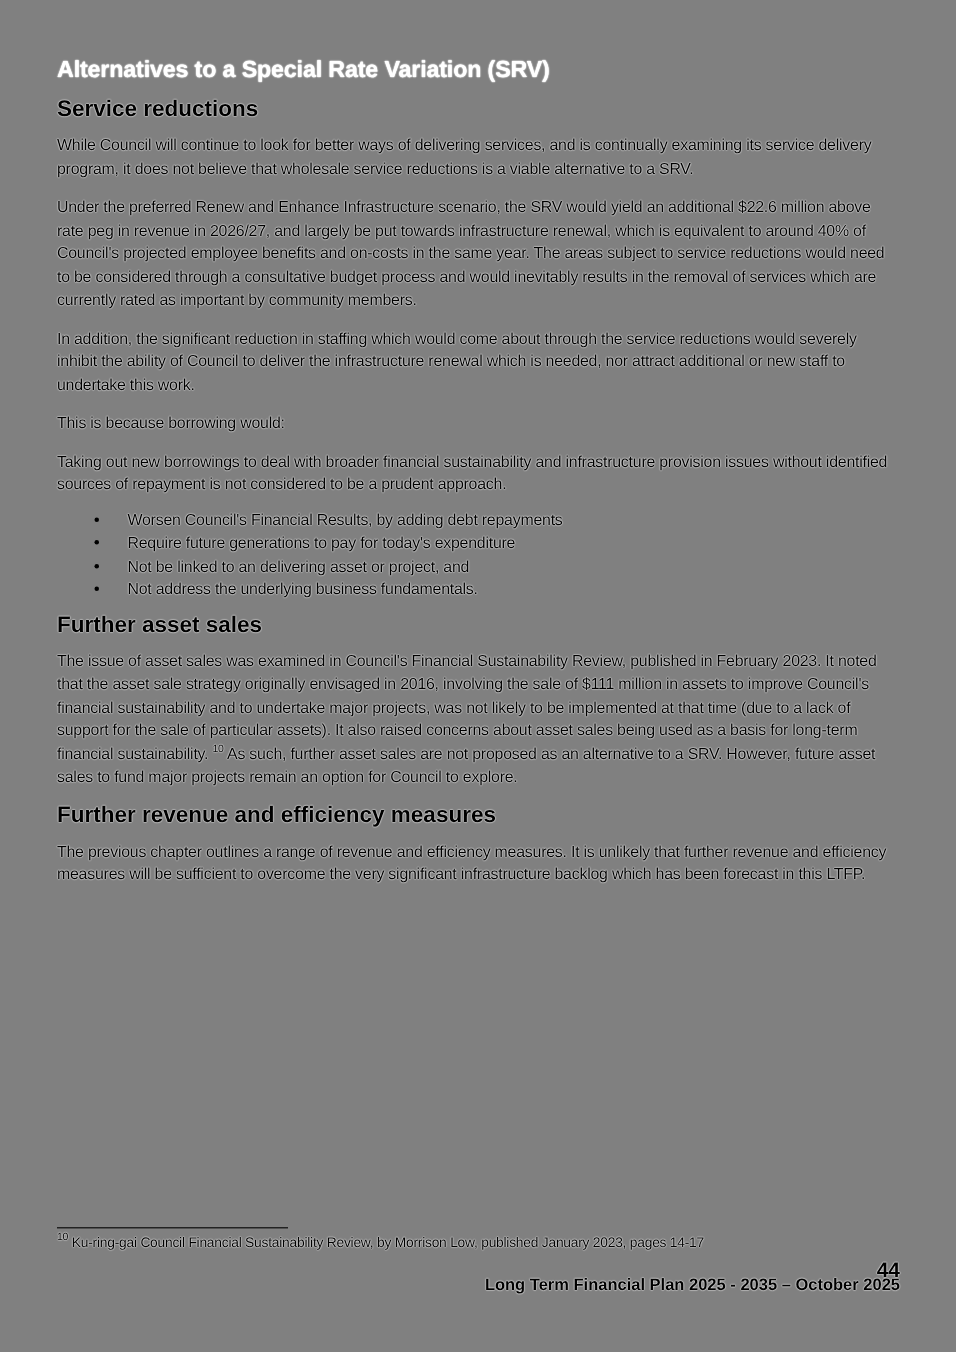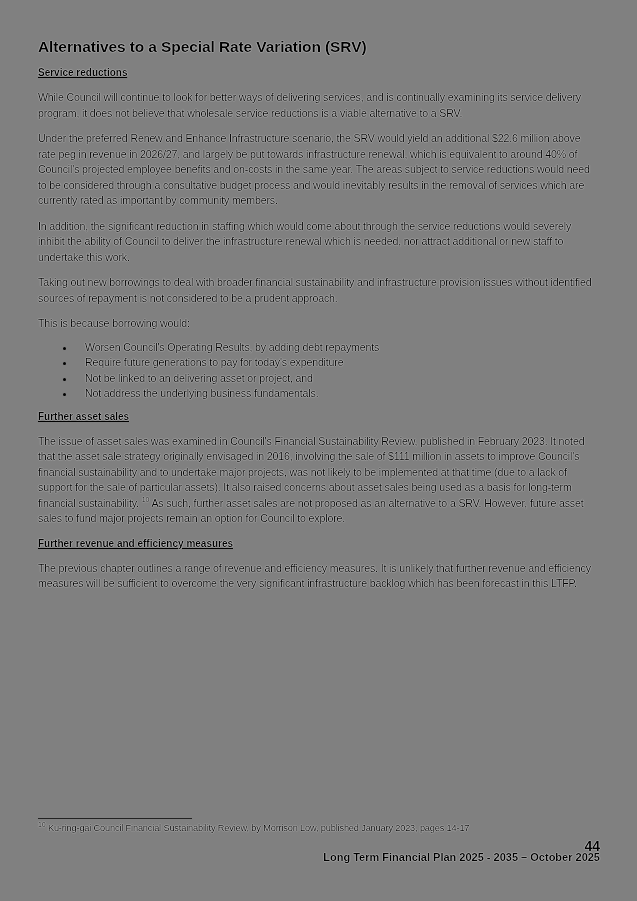--- a/index.html
+++ b/index.html
@@ -4,25 +4,25 @@
 <style>
   html, body { margin: 0; padding: 0; }
   body {
     width: 637px; height: 901px; background: #808080; overflow: hidden;
     font-family: "Liberation Sans", sans-serif; color: #000;
     position: relative;
   }
   .page { position: absolute; left: 38px; top: 38px; width: 562px; }
   .txt { text-shadow: 0 0 1px #fff, 0 0 1px #fff; }
   h1 {
-    margin: 0 0 10px 0; font-size: 15.5px; font-weight: bold; color: #000000;
+    margin: 0 0 10px 0; font-size: 15.5px; font-weight: bold; color: #ffffff;
     text-shadow: 0 0 1px #fff, 0 0 1px #fff; letter-spacing: -0.1px;
   }
   h2 {
-    margin: 0 0 10px 0; font-size: 10px; font-weight: bold; line-height: 14px; text-decoration: underline;
+    margin: 0 0 10px 0; font-size: 15px; font-weight: bold; line-height: 14px;
   }
   p {
     margin: 0 0 10px 0; font-size: 10.6px; line-height: 15.5px; letter-spacing: -0.15px;
   }
   ul { margin: -2px 0 8px 0; padding-left: 38px; font-size: 10.6px; line-height: 15.5px; letter-spacing: -0.15px; }
   ul li { padding-left: 9px; }
   sup { font-size: 7px; line-height: 0; vertical-align: super; }
   .fn-rule { position: absolute; left: 38px; top: 818px; width: 154px; height: 1px; background: #222; }
   .footnote { position: absolute; left: 38px; top: 823px; font-size: 9.2px; letter-spacing: -0.15px; }
   .pagenum { position: absolute; right: 37px; top: 838px; font-size: 14px; font-weight: bold; }
@@ -32,24 +32,24 @@
 <body>
 
 <div class="page txt">
   <h1>Alternatives to a Special Rate Variation (SRV)</h1>
 
   <h2>Service reductions</h2>
   <p>While Council will continue to look for better ways of delivering services, and is continually examining its service delivery program, it does not believe that wholesale service reductions is a viable alternative to a SRV.</p>
   <p>Under the preferred Renew and Enhance Infrastructure scenario, the SRV would yield an additional $22.6 million above rate peg in revenue in 2026/27, and largely be put towards infrastructure renewal, which is equivalent to around 40% of Council's projected employee benefits and on-costs in the same year. The areas subject to service reductions would need to be considered through a consultative budget process and would inevitably results in the removal of services which are currently rated as important by community members.</p>
   <p>In addition, the significant reduction in staffing which would come about through the service reductions would severely inhibit the ability of Council to deliver the infrastructure renewal which is needed, nor attract additional or new staff to undertake this work.</p>
 
+  <p>This is because borrowing would:</p>
   <p>Taking out new borrowings to deal with broader financial sustainability and infrastructure provision issues without identified sources of repayment is not considered to be a prudent approach.</p>
-  <p>This is because borrowing would:</p>
   <ul>
-    <li>Worsen Council's Operating Results, by adding debt repayments</li>
+    <li>Worsen Council's Financial Results, by adding debt repayments</li>
     <li>Require future generations to pay for today's expenditure</li>
     <li>Not be linked to an delivering asset or project, and</li>
     <li>Not address the underlying business fundamentals.</li>
   </ul>
 
   <h2>Further asset sales</h2>
   <p><span>The issue of asset sales was examined in Council's Financial Sustainability Review, published in February 2023. It noted that the asset sale strategy originally envisaged in 2016, involving the sale of $111 million in assets to improve Council's financial sustainability and to undertake major projects, was not likely to be implemented at that time (due to a lack of support for the sale of particular assets). It also raised concerns about asset sales being used as a basis for long-term financial sustainability.</span> <sup>10</sup><span> As such, further asset sales are not proposed as an alternative to a SRV. However, future asset sales to fund major projects remain an option for Council to explore.</span></p>
 
   <h2>Further revenue and efficiency measures</h2>
   <p>The previous chapter outlines a range of revenue and efficiency measures. It is unlikely that further revenue and efficiency measures will be sufficient to overcome the very significant infrastructure backlog which has been forecast in this LTFP.</p>

